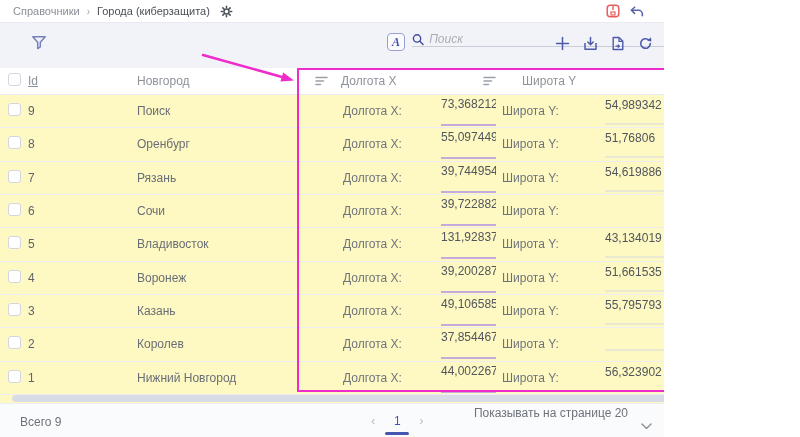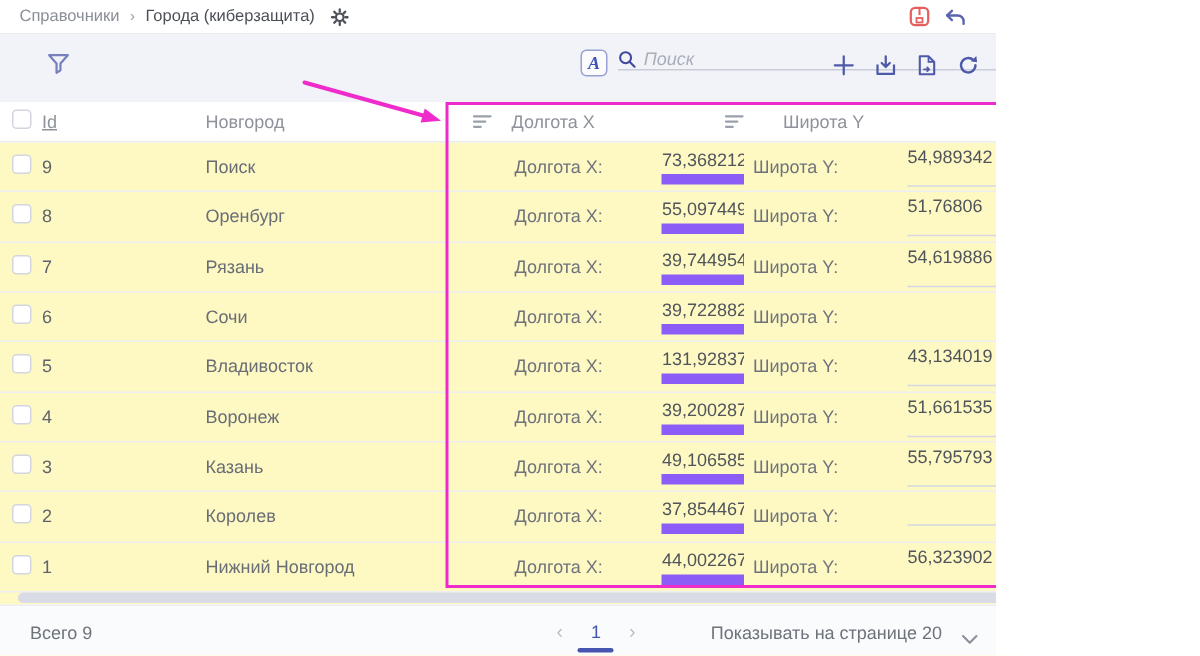--- a/index.html
+++ b/index.html
@@ -43,21 +43,21 @@
   .sort2 { left:483px; } .th-lat { left:503px;margin-left:19px; }
   .sort3 { left:720px; }
 
   
   .tbody { position:absolute; top:95px; left:0; right:0; height:300px;
            display:flex; flex-direction:column; }
   .trow { position:relative; flex:1 1 auto; border-bottom:1px solid #eceef3; }
   .cell { position:absolute; top:50%; transform:translateY(-50%); white-space:nowrap; }
   .c-check { left:8px; } .c-id { left:28px; color:#5e636b; } .c-name { left:137px; color:#696e76; }
   .c-lonlabel { left:343px; color:#6e737b; }
-  .lon-field { left:441px; width:55px; border-bottom:7px solid #8b5cf6; padding-bottom:3px; }
+  .lon-field { left:441px; width:55px; border-bottom:1px solid #8b5cf6; padding-bottom:14px; }
   input.cellinput { border:none; outline:none; background:transparent; font:inherit;
                     color:#50555c; padding:0; }
   .lon-field input { width:100%; text-align:right; }
   .c-latlabel { left:502px; color:#6e737b; }
   .lat-field { left:605px; width:129px; border-bottom:1px solid #d4d8e2; padding-bottom:12px; }
   .lat-field input { width:100px; text-align:left; }
   .stepper { position:absolute; right:2px; top:1px; cursor:pointer; }
 
   .checkbox { display:inline-block; width:13px; height:13px; border:1px solid #d2d6df;
               border-radius:3px; background:#fff; cursor:pointer; }
@@ -72,21 +72,21 @@
   .hscroll { position:absolute; left:12px; top:395px; width:771px; height:7px; border-radius:4px;
              background:#d9dce7; z-index:4; cursor:pointer; }
   .footer { position:absolute; left:0; right:0; top:403px; height:34px; background:#fafbfd;
             border-top:1px solid #eceef3; }
   .total { position:absolute; left:20px; top:11px; color:#6e737b; }
   .pag { position:absolute; left:371px; top:9px; display:flex; align-items:center; gap:12px; }
   .pag-arrow { color:#b9bdc6; font-size:13px; cursor:pointer; }
   .pag-page { position:relative; color:#4656b0; width:20px; text-align:center; cursor:pointer; }
   .pag-underline { position:absolute; left:-2px; right:-2px; bottom:-7px; height:3px;
                    background:#4656b0; border-radius:2px; }
-  .pagesize { position:absolute; right:36px; top:11px; color:#6e737b; cursor:pointer; }
+  .pagesize { position:absolute; right:36px; top:2px; color:#6e737b; cursor:pointer; }
   .pagesize-chevron { position:absolute; right:12px; top:15px; cursor:pointer; }
 </style>
 </head>
 <body>
 
 <div class="app">
 
   <div class="topbar">
     <span class="crumb">Справочники</span>
     <span class="crumb-sep">›</span>

